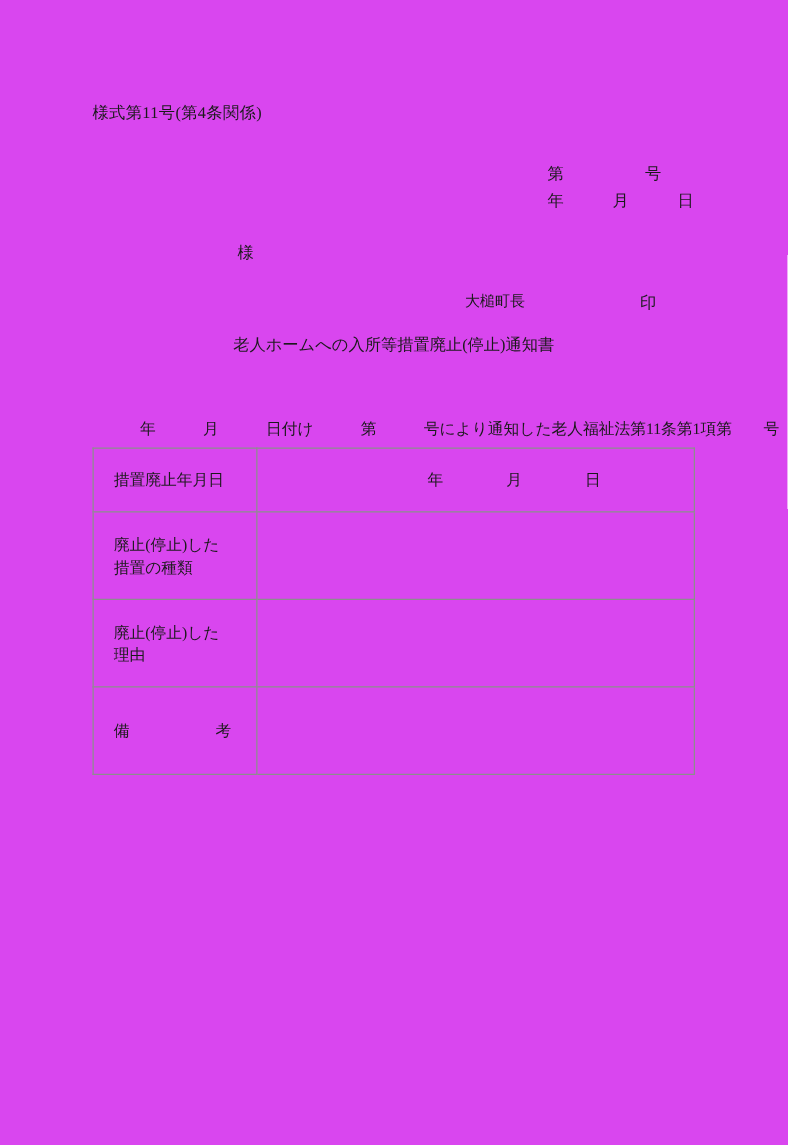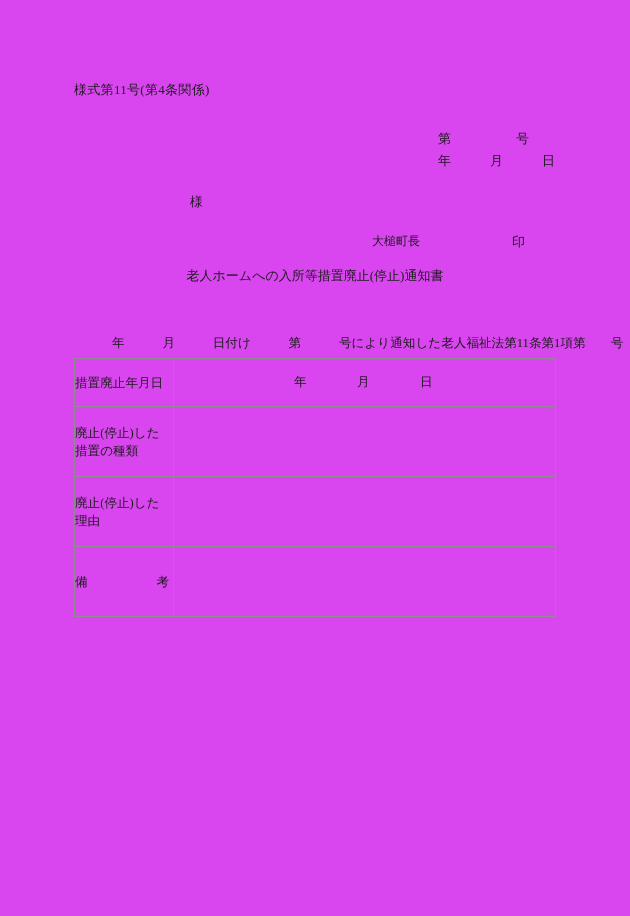--- a/index.html
+++ b/index.html
@@ -98,21 +98,21 @@
     left: 74px;
     top: 358px;
     width: 482px;
     border-collapse: collapse;
     table-layout: fixed;
   }
   .form-table td {
     border: 1px solid #8d8d8d;
     font-size: 12.6px;
     vertical-align: middle;
-    padding: 0;
+    padding: 16px;
   }
   .label-cell {
     width: 98px;
     padding: 0 10px;
     line-height: 18px;
   }
   .label-cell .lbl {
     display: block;
     white-space: nowrap;
   }

